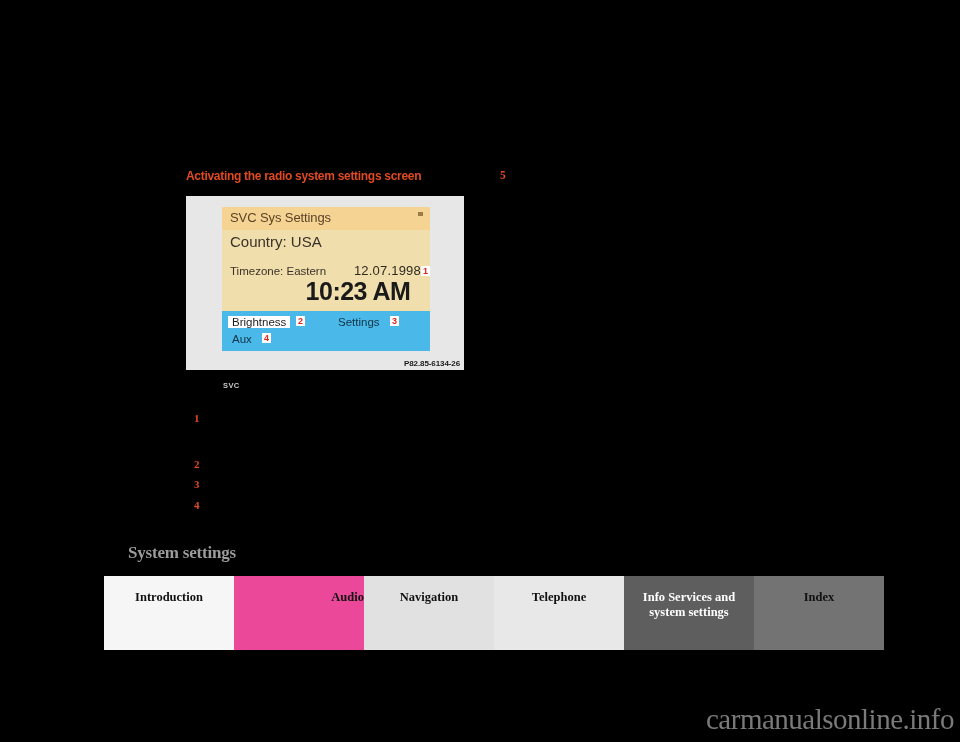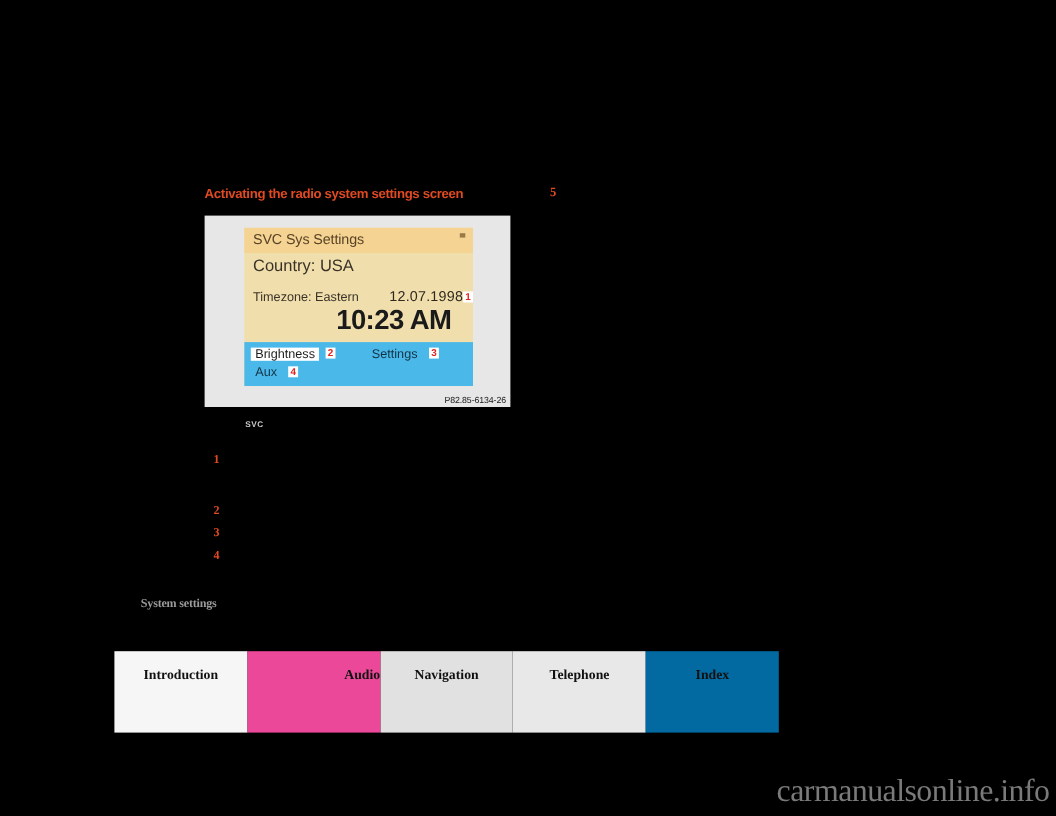--- a/index.html
+++ b/index.html
@@ -177,21 +177,21 @@
   #callout-2 { left: 74px; top: 5px; }
   #callout-3 { left: 168px; top: 5px; }
   #callout-4 { left: 40px; top: 22px; }
 
   #figure-partnum {
     position: absolute;
     right: 4px;
     bottom: 2px;
     font-family: "Liberation Sans", sans-serif;
     font-size: 8px;
-    font-weight: normal;
+    font-weight: bold;
     color: #1a1a1a;
     letter-spacing: -0.1px;
   }
 
   #figure-caption {
     position: absolute;
     left: 223px;
     top: 381px;
     font-family: "Liberation Sans", sans-serif;
     font-size: 7.5px;
@@ -221,32 +221,32 @@
   #num-2 { top: 458px; }  #txt-2 { top: 459px; }
   #num-3 { top: 478px; }  #txt-3 { top: 479px; }
   #num-4 { top: 499px; }  #txt-4 { top: 500px; }
 
   
   #subsection-heading {
     position: absolute;
     left: 128px;
     top: 543px;
     font-family: "Liberation Serif", serif;
-    font-size: 11px;
+    font-size: 17px;
     font-weight: bold;
     color: #9c9c9c;
     letter-spacing: -0.2px;
   }
 
   
   #tab-bar {
     position: absolute;
     left: 104px;
-    top: 592px;
-    width: 604px;
+    top: 576px;
+    width: 780px;
     height: 74px;
     display: flex;
   }
   .tab {
     flex: 1 1 0;
     position: relative;
     display: flex;
     align-items: flex-start;
     justify-content: center;
     padding-top: 14px;
@@ -256,21 +256,21 @@
     font-weight: bold;
     color: #111111;
     text-align: center;
     line-height: 15px;
   }
   .tab-0 { background: #f6f6f6; }
   .tab-1 { background: #ec4899; justify-content: flex-end; }
   .tab-2 { background: #e8e8e8; }
   .tab-3 { background: #e1e1e1; }
   .tab-4 { background: #5e5e5e; color: #ffffff; }
-  .tab-5 { background: #0369a1; }
+  .tab-5 { background: #737373; }
 
   
   #watermark {
     position: absolute;
     right: 6px;
     bottom: 6px;
     font-family: Liberation Serif, serif;
     font-size: 29px;
     color: #7a7a7a;
     letter-spacing: -0.5px;
@@ -345,18 +345,21 @@
   </div>
   <div class="tab tab-1">
     <span>Audio</span>
   </div>
   <div class="tab tab-3">
     <span>Navigation</span>
   </div>
   <div class="tab tab-2">
     <span>Telephone</span>
   </div>
+  <div class="tab tab-4">
+    <span>Info Services and system settings</span>
+  </div>
   <div class="tab tab-5">
     <span>Index</span>
   </div>
 </div>
 
 <div id="watermark">carmanualsonline.info</div>
 
 </body></html>

